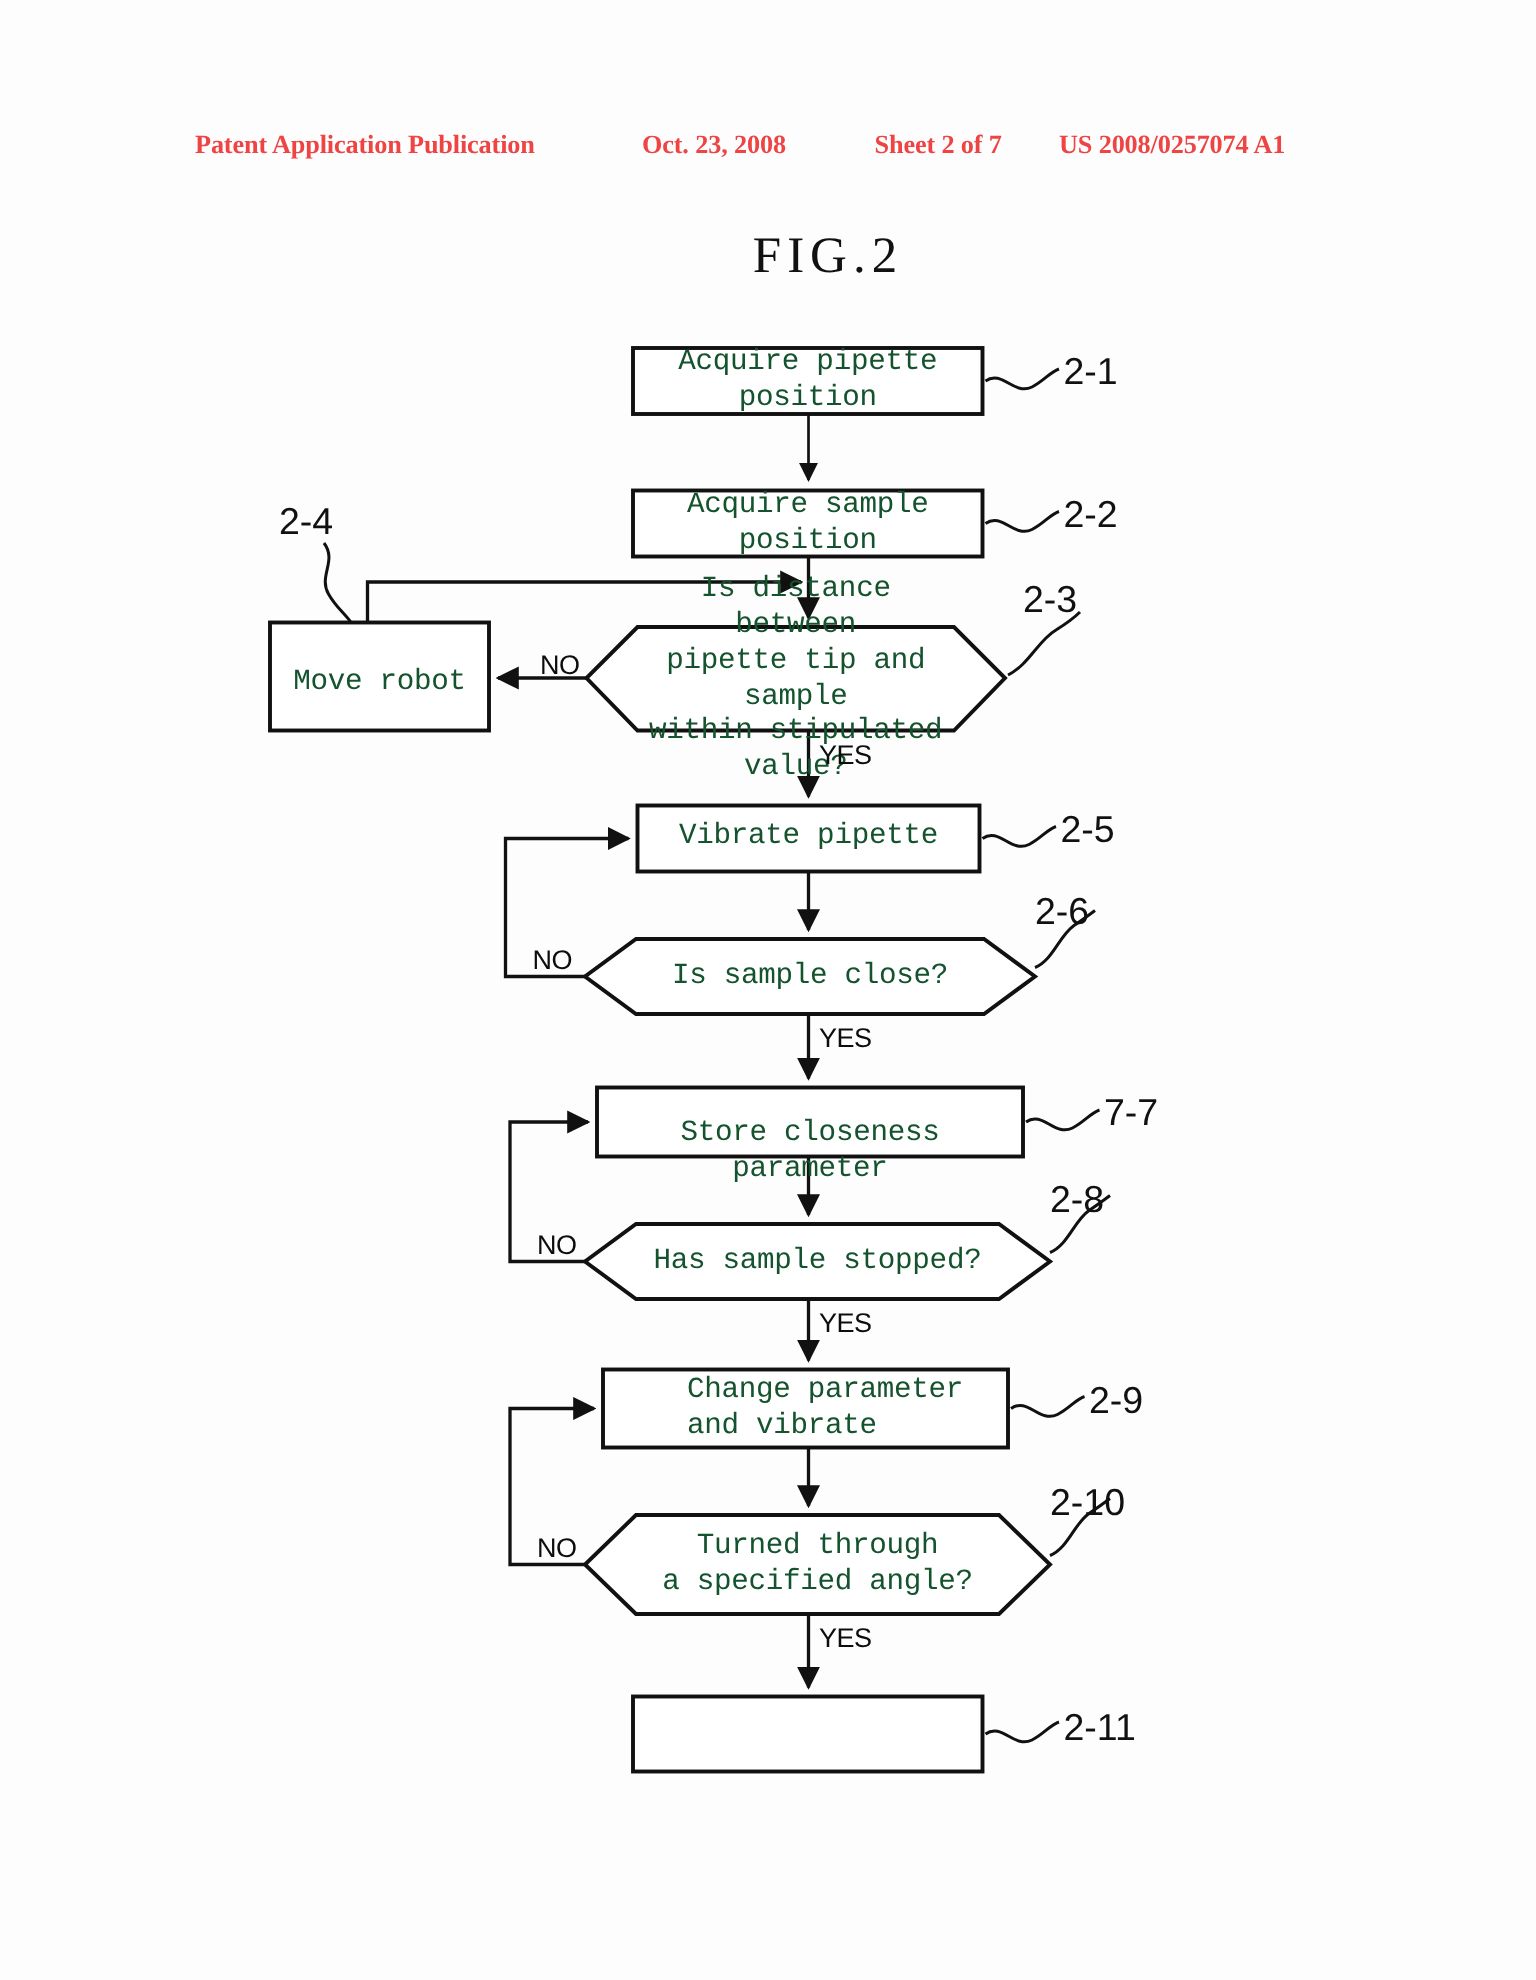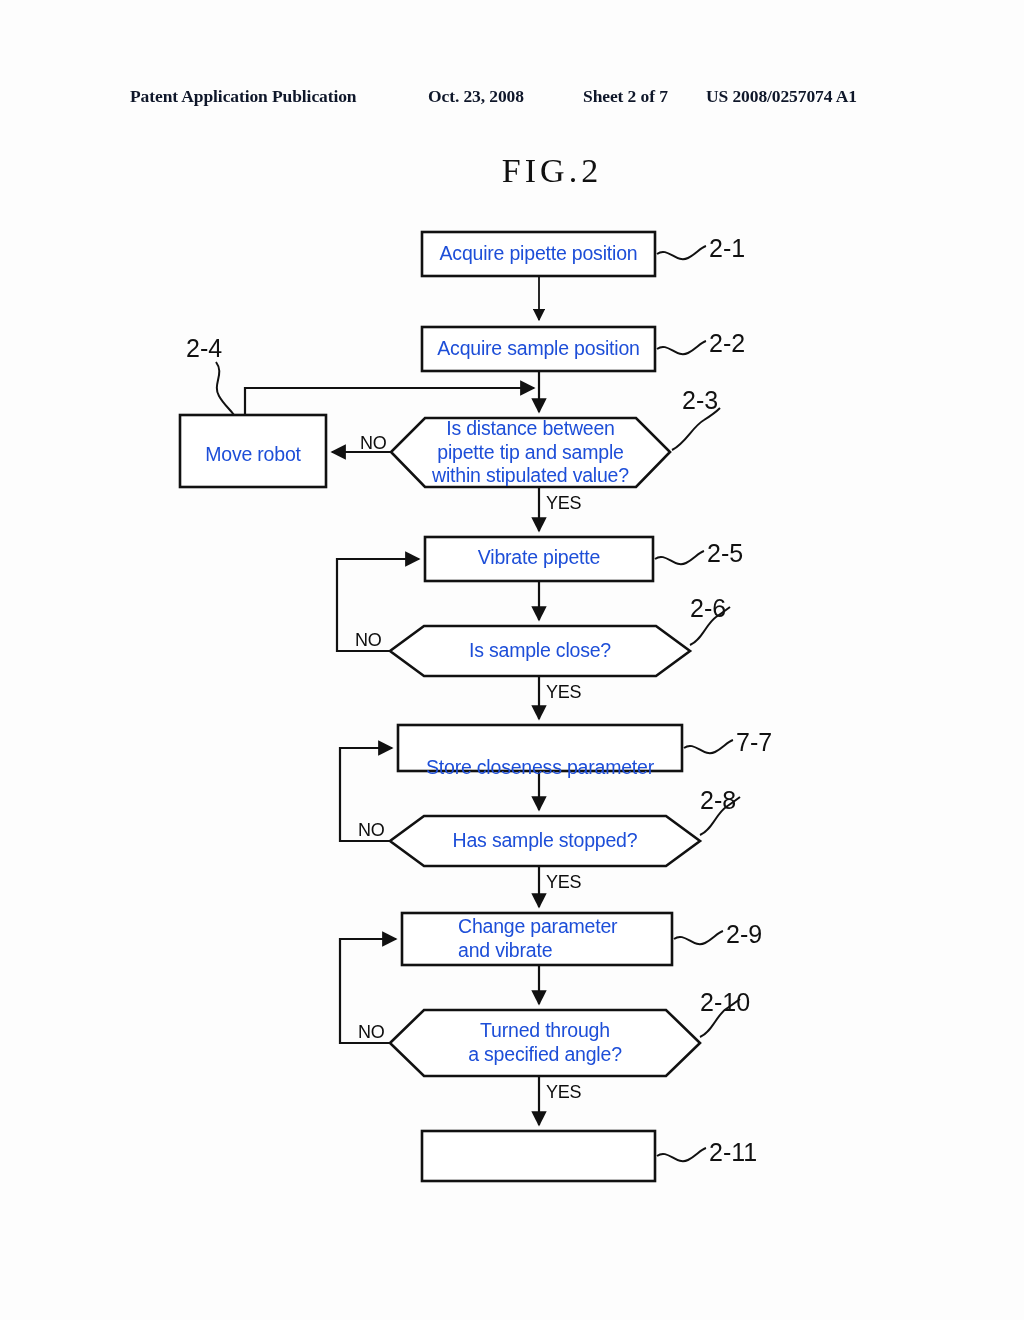--- a/index.html
+++ b/index.html
@@ -26,21 +26,21 @@
     left: 0;
     top: 86px;
     width: 948px;
     height: 30px;
     display: flex;
     align-items: baseline;
     font-family: "Liberation Serif", serif;
     font-weight: bold;
     font-size: 17.5px;
     letter-spacing: -0.1px;
-    color: #0f172a;
+    color: #ef4444;
   }
   #header .h-pub   { position: absolute; left: 130px;  white-space: nowrap; }
   #header .h-date  { position: absolute; left: 428px;  white-space: nowrap; }
   #header .h-sheet { position: absolute; left: 583px;  white-space: nowrap; }
   #header .h-num   { position: absolute; left: 706px;  white-space: nowrap; }
 
   
   #fig-title {
     position: absolute;
     left: 0;
@@ -65,24 +65,24 @@
   }
   #chart svg { display: block; }
 
   
   .node-text {
     position: absolute;
     display: flex;
     align-items: center;
     justify-content: center;
     text-align: center;
-    font-family: Liberation Sans, sans-serif;
+    font-family: Liberation Mono, monospace;
     font-size: 19.5px;
     line-height: 1.22;
-    color: #1d4ed8;
+    color: #14532d;
     letter-spacing: -0.2px;
     white-space: pre-line;
     pointer-events: none;
   }
   .node-text.left-align {
     justify-content: flex-start;
     text-align: left;
     padding-left: 56px;
     box-sizing: border-box;
   }

